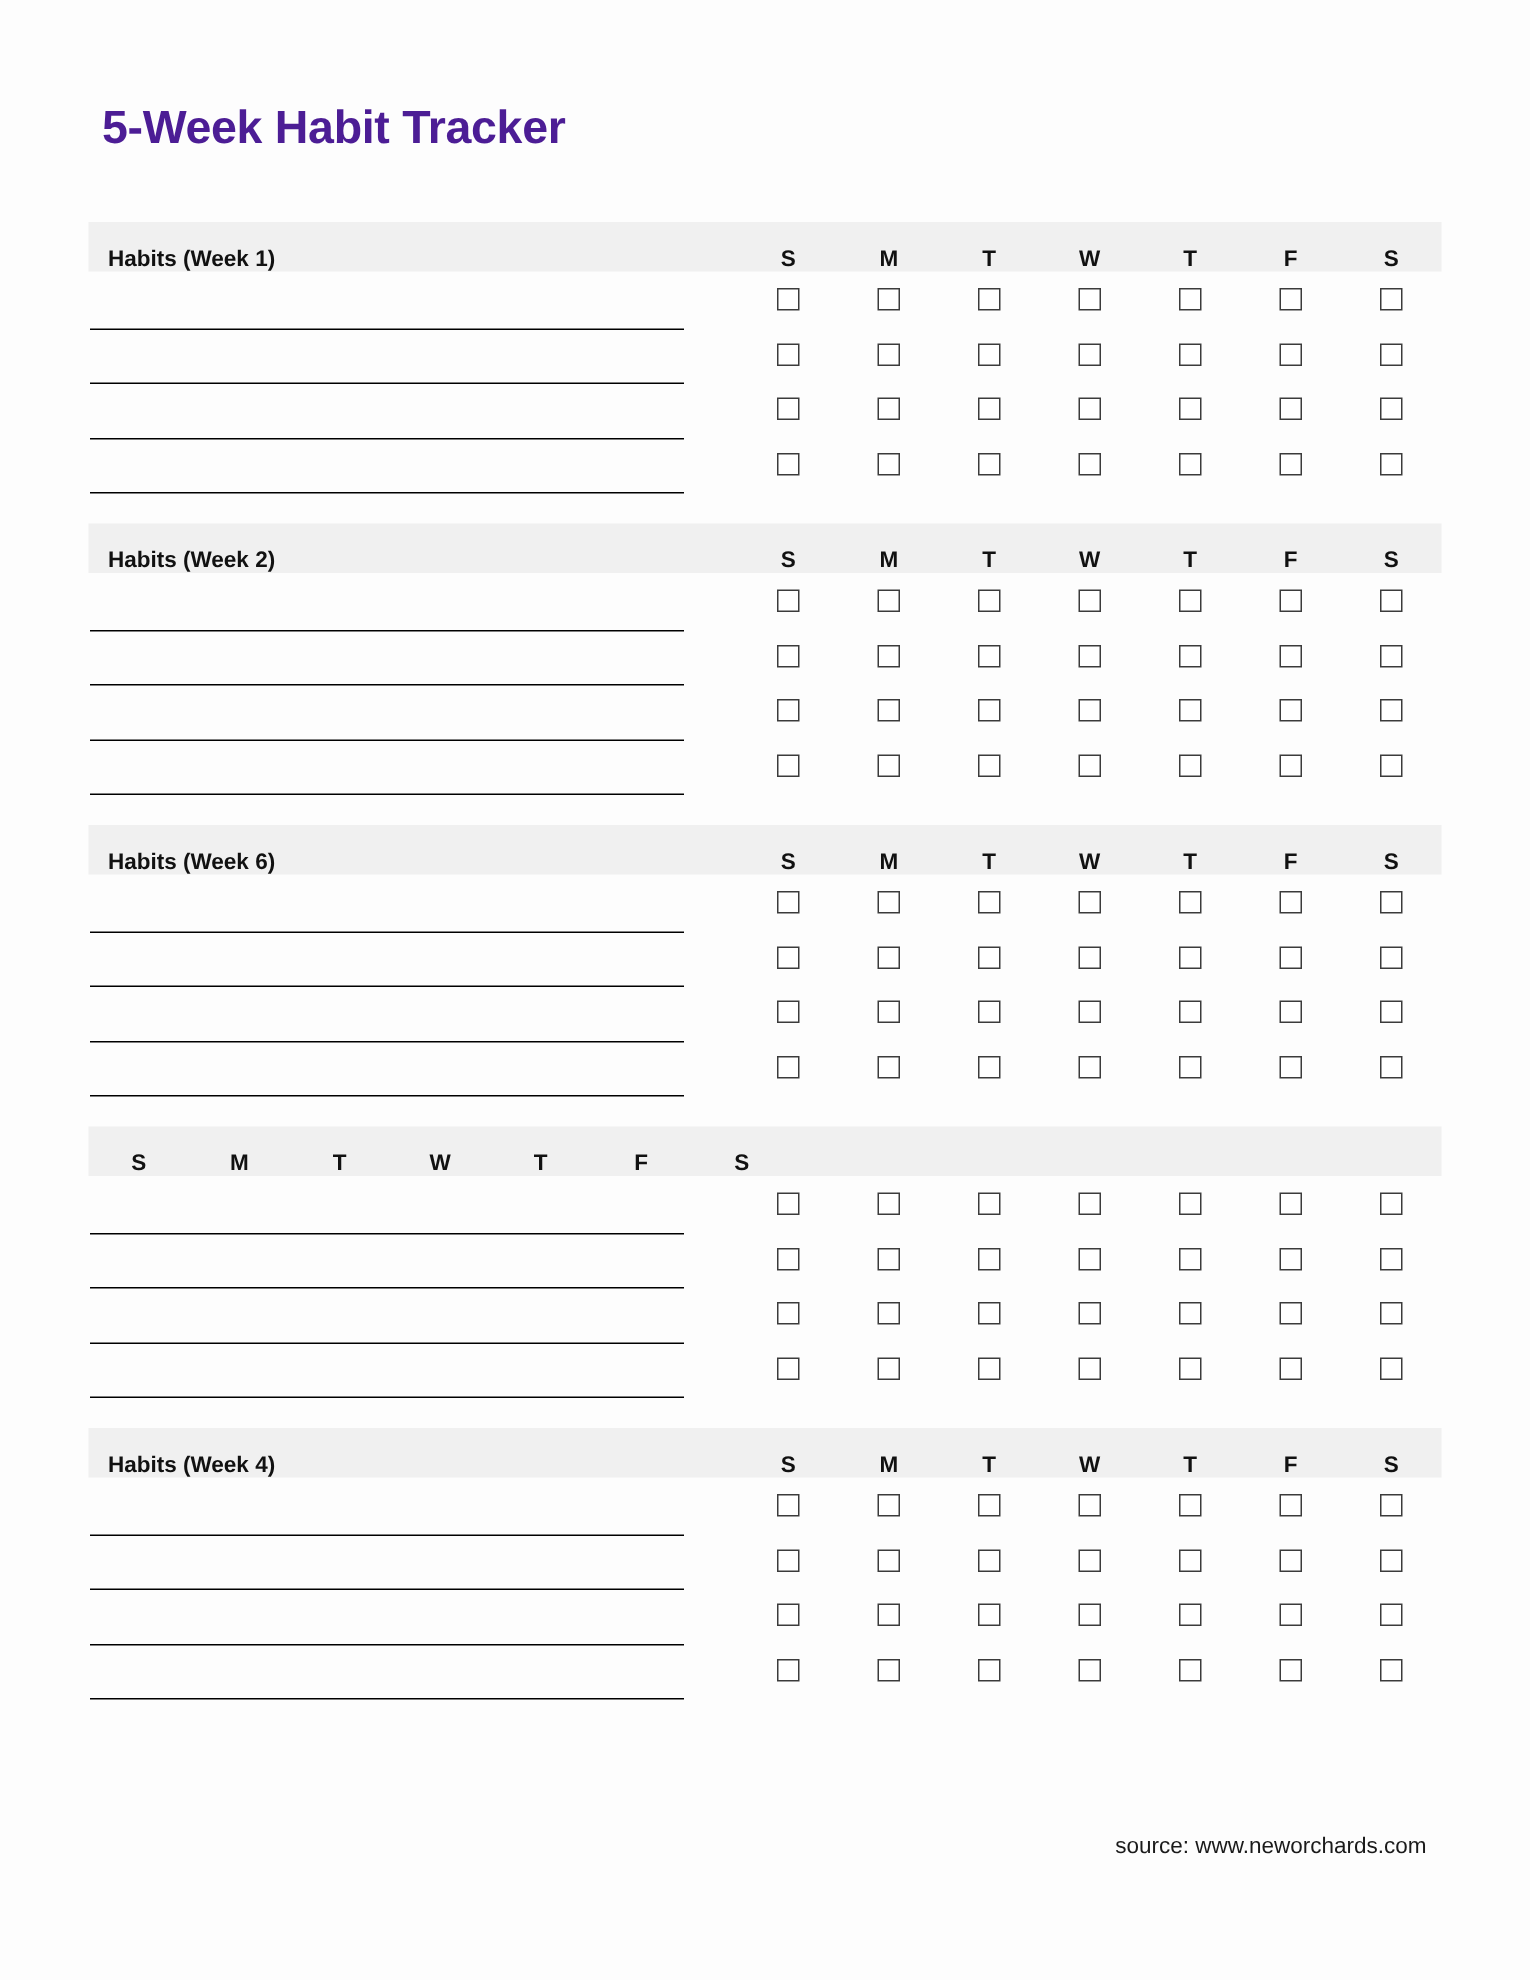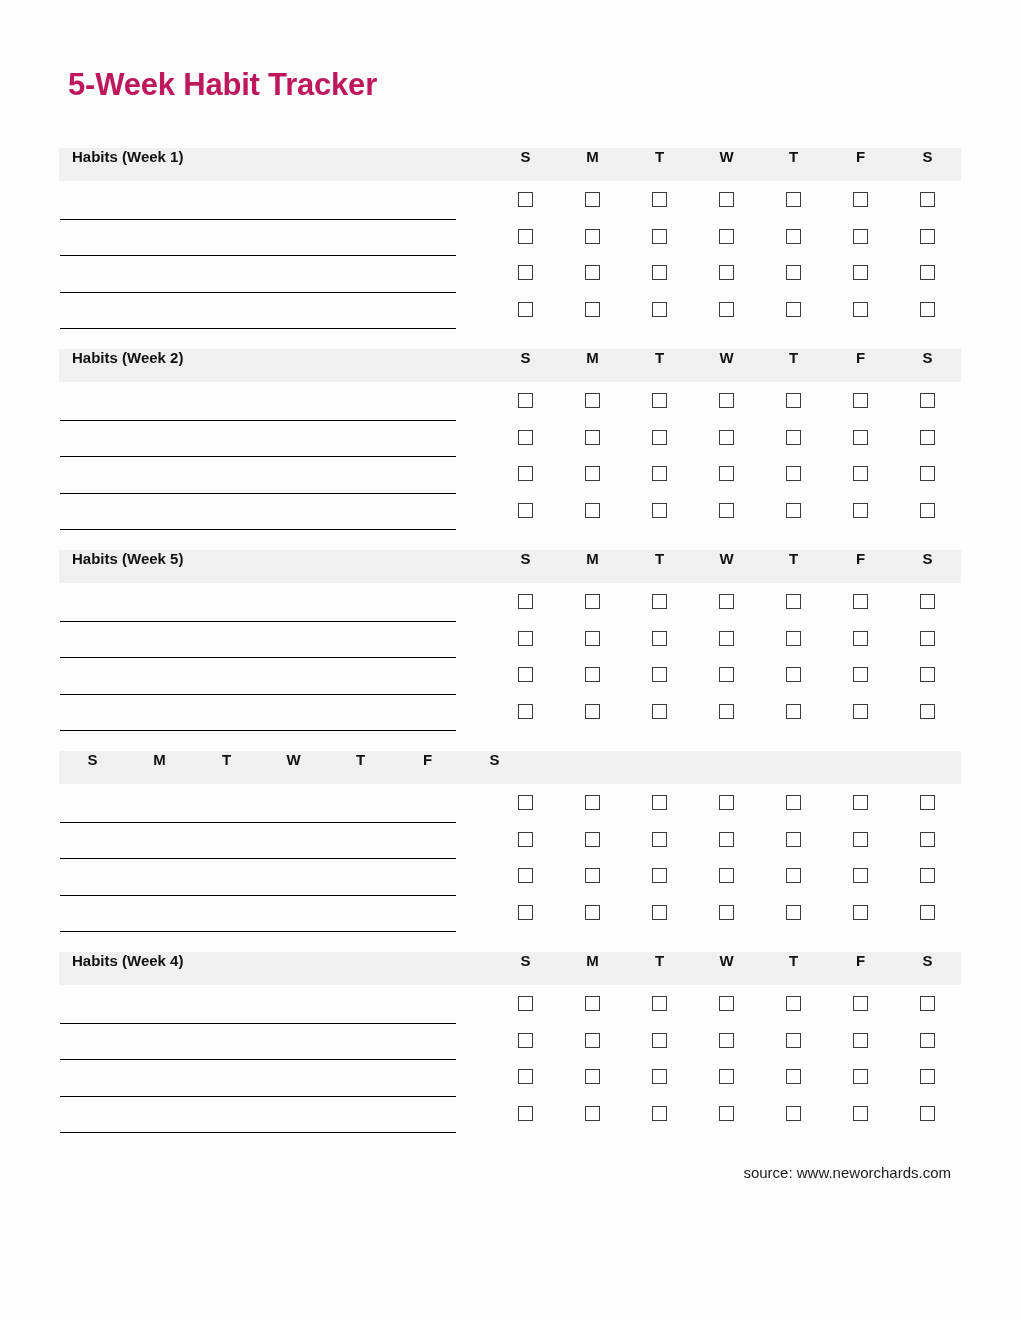--- a/index.html
+++ b/index.html
@@ -23,41 +23,41 @@
     padding: 0;
   }
 
   .page-title {
     position: absolute;
     left: 68px;
     top: 63px;
     font-size: 31px;
     font-weight: bold;
     letter-spacing: -0.2px;
-    color: #be185d;
+    color: #4c1d95;
     line-height: 44px;
     white-space: nowrap;
     text-align: right;
   }
 
   .sheet {
     position: absolute;
     left: 59px;
     top: 148px;
     width: 902px;
   }
 
   .week-block {
     width: 902px;
     margin-bottom: 20px;
   }
 
   .week-header {
     display: flex;
-    align-items: flex-start;
+    align-items: flex-end;
     background: #f0f0f0;
     height: 33px;
     width: 902px;
   }
 
   .week-title {
     width: 440px;
     padding-left: 13px;
     font-size: 15px;
     font-weight: bold;
@@ -119,21 +119,21 @@
     width: 15px;
     height: 15px;
     border: 1.3px solid #3b3b3b;
     background: #ffffff;
     display: block;
   }
 
   .source-note {
     position: absolute;
     right: 69px;
-    top: 1164px;
+    top: 1222px;
     font-size: 15px;
     font-weight: normal;
     color: #1a1a1a;
     white-space: nowrap;
   }
 </style>
 </head>
 <body>
 
 <div class="page">
@@ -392,21 +392,21 @@
               </div>
               <div class="check-col">
                 <span class="checkbox"></span>
               </div>
             </div>
           </div>
         </div>
       </div>
       <div class="week-block">
         <div class="week-header">
-          <div class="week-title">Habits (Week 5)</div>
+          <div class="week-title">Habits (Week 6)</div>
           <div class="day-cols">
             <div class="day-col">S</div>
             <div class="day-col">M</div>
             <div class="day-col">T</div>
             <div class="day-col">W</div>
             <div class="day-col">T</div>
             <div class="day-col">F</div>
             <div class="day-col">S</div>
           </div>
         </div>

